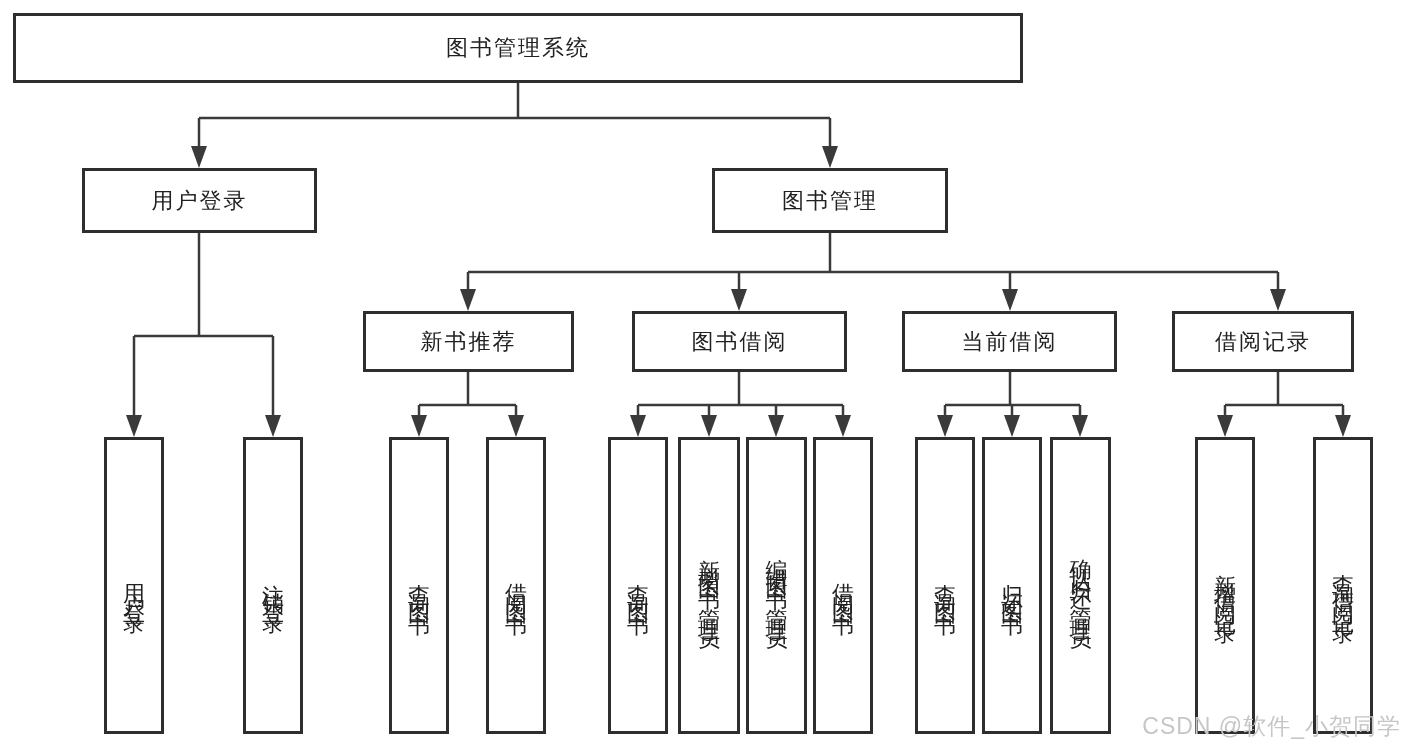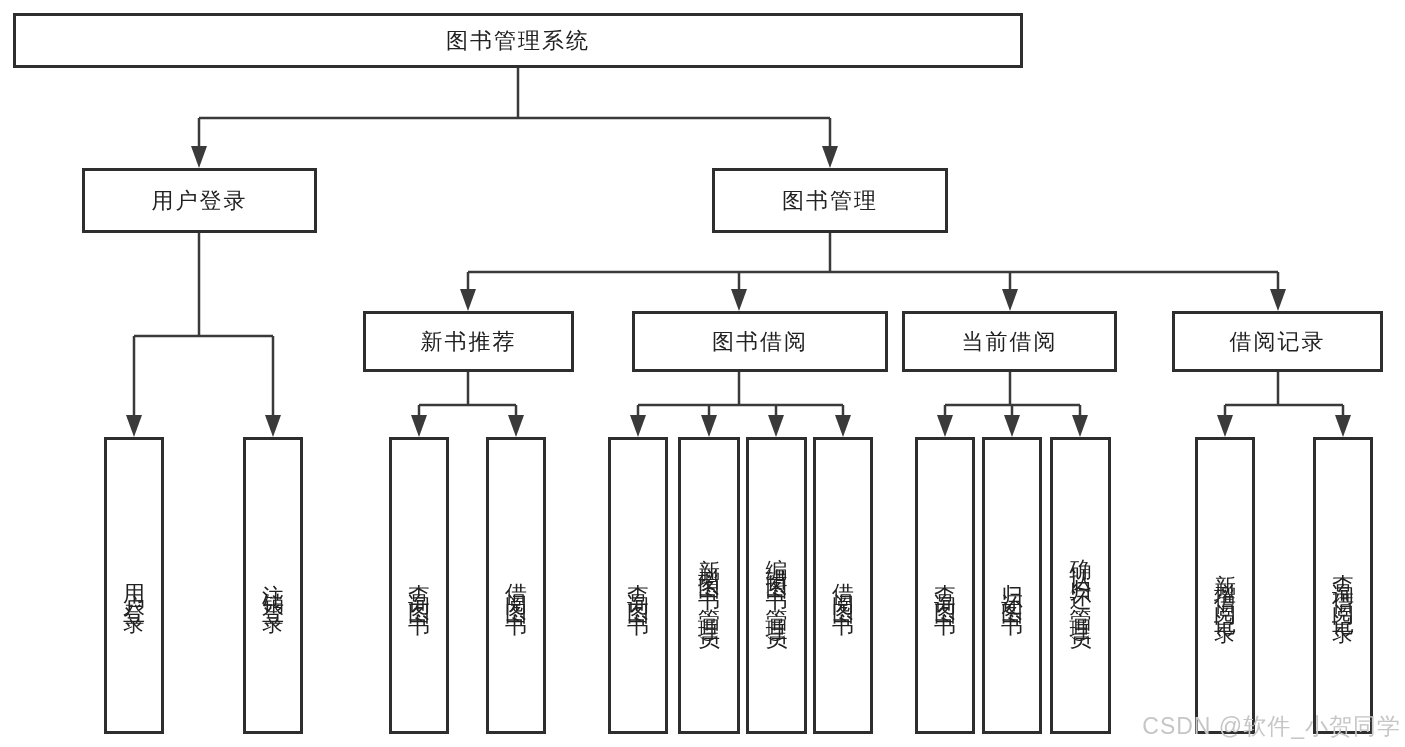--- a/index.html
+++ b/index.html
@@ -96,41 +96,41 @@
       <polygon points="768,415 784,415 776,437"></polygon>
       <polygon points="835,415 851,415 843,437"></polygon>
       <polygon points="937,415 953,415 945,437"></polygon>
       <polygon points="1004,415 1020,415 1012,437"></polygon>
       <polygon points="1072,415 1088,415 1080,437"></polygon>
       <polygon points="1217,415 1233,415 1225,437"></polygon>
       <polygon points="1335,415 1351,415 1343,437"></polygon>
     </g>
   </svg>
 
-  <div class="node" style="left:13px;top:13px;width:1010px;height:55px;">
+  <div class="node" style="left:13px;top:13px;width:1010px;height:70px;">
     <span>图书管理系统</span>
   </div>
 
   <div class="node" style="left:82px;top:168px;width:235px;height:65px;">
     <span>用户登录</span>
   </div>
   <div class="node" style="left:712px;top:168px;width:236px;height:65px;">
     <span>图书管理</span>
   </div>
 
   <div class="node" style="left:363px;top:311px;width:211px;height:61px;justify-content:center;">
     <span>新书推荐</span>
   </div>
-  <div class="node" style="left:632px;top:311px;width:256px;height:61px;">
+  <div class="node" style="left:632px;top:311px;width:215px;height:61px;">
     <span>图书借阅</span>
   </div>
   <div class="node" style="left:902px;top:311px;width:215px;height:61px;">
     <span>当前借阅</span>
   </div>
-  <div class="node" style="left:1172px;top:311px;width:211px;height:61px;">
+  <div class="node" style="left:1172px;top:311px;width:182px;height:61px;">
     <span>借阅记录</span>
   </div>
 
   <div class="node leaf" style="left:104px;top:437px;width:60px;height:297px;">
     <span class="vtext">用户登录</span>
   </div>
   <div class="node leaf" style="left:243px;top:437px;width:60px;height:297px;">
     <span class="vtext">注销登录</span>
   </div>
 

